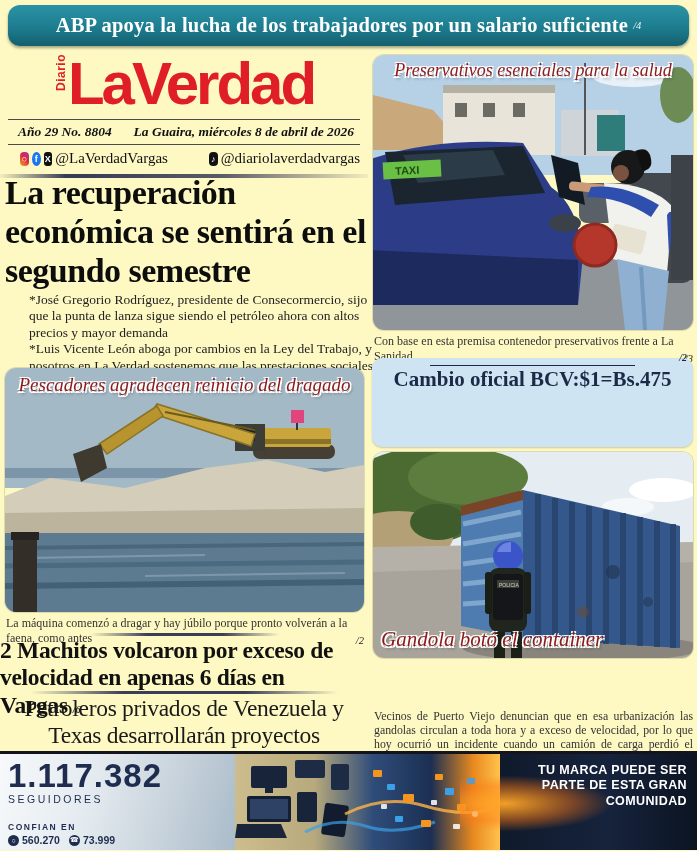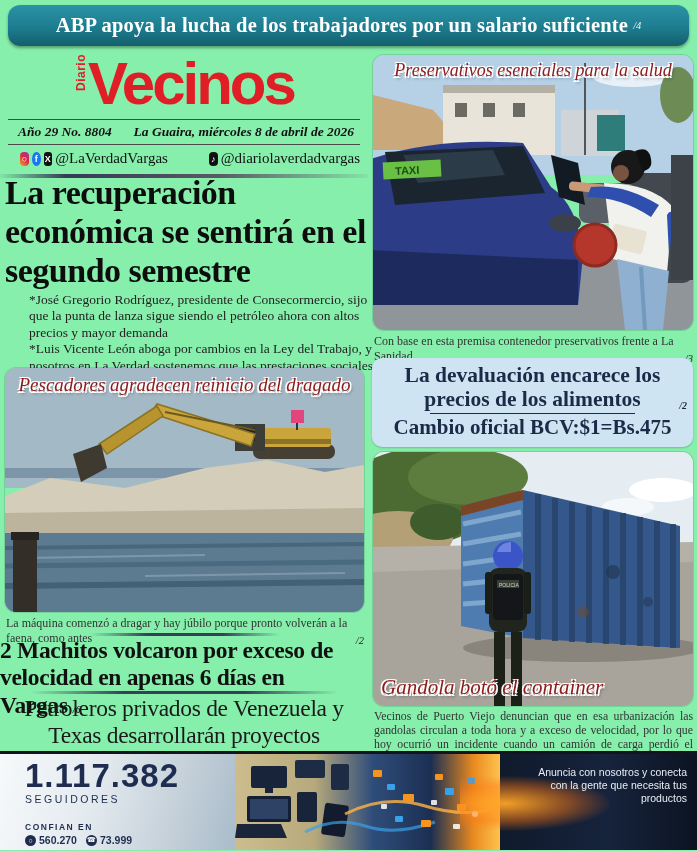--- a/index.html
+++ b/index.html
@@ -1,16 +1,16 @@
 <!DOCTYPE html>
 <html><head>
 <meta charset="utf-8">
 <style>
   html,body{margin:0;padding:0;background:#e9e9e9;}
-  #page{position:relative;width:697px;height:851px;background:#86efac;overflow:hidden;
+  #page{position:relative;width:697px;height:851px;background:#fef9c3;overflow:hidden;
         font-family:"Liberation Serif",serif;color:#111;}
   .abs{position:absolute;}
   
   .top-banner{left:8px;top:5px;width:681px;height:41px;border-radius:12px;
     background:linear-gradient(#2a93a5 0%,#1d7d8f 55%,#145f6e 100%);
     box-shadow:0 2px 3px rgba(0,0,0,.35);display:flex;align-items:center;justify-content:center;}
   .top-banner .txt{color:#fff;font-weight:bold;font-size:20.5px;letter-spacing:.2px;}
   .pref{font-style:italic;font-size:10.5px;color:#222;margin-left:5px;}
   .top-banner .pref{color:#e9f4f6;}
   
@@ -56,29 +56,29 @@
     letter-spacing:-.3px;color:#1a1a1a;}
   
   .photo-taxi{left:373px;top:55px;width:320px;height:275px;}
   .cap-taxi{left:374px;top:334px;width:319px;}
   .dev-box{left:372px;top:358px;width:321px;height:89px;background:#cfe4f2;border-radius:10px;
     text-align:center;color:#1b2a47;box-shadow:0 1px 2px rgba(0,0,0,.2);}
   .dev-head{font-weight:bold;font-size:21.5px;line-height:1.12;padding-top:5px;position:relative;}
   .dev-pref{position:absolute;right:6px;bottom:0;font-size:10px;font-style:italic;color:#1b2a47;}
   .dev-rule{width:205px;border-top:1.5px solid #1b2a47;margin:2px auto 1px auto;}
   .dev-rate{font-weight:bold;font-size:21px;}
-  .photo-container{left:373px;top:452px;width:320px;height:254px;}
+  .photo-container{left:373px;top:452px;width:320px;height:206px;}
   .cap-container{left:374px;top:710px;width:319px;font-size:11.8px;line-height:1.18;color:#333;
     text-align:justify;}
   
   .ad{left:0;top:751px;width:697px;height:96px;border-top:3px solid #14141f;overflow:hidden;
     font-family:"Liberation Sans",sans-serif;}
   .ad-left{position:absolute;left:0;top:0;width:235px;height:100%;
     background:linear-gradient(105deg,#f7f9fb 0%,#e3eaef 40%,#c6d1da 72%,#a9bcca 100%);
-    padding:5px 0 0 25px;box-sizing:border-box;color:#1e2d4f;}
+    padding:5px 0 0 8px;box-sizing:border-box;color:#1e2d4f;}
   .ad-count{font-weight:bold;font-size:33px;letter-spacing:1px;line-height:1;}
   .ad-seg{font-weight:normal;font-size:10.5px;letter-spacing:2.5px;margin-top:1px;}
   .ad-conf{font-weight:bold;font-size:8.5px;letter-spacing:1.5px;margin-top:17px;}
   .ad-brand{font-weight:bold;font-size:22px;color:#d81f26;line-height:1.05;letter-spacing:.5px;}
   .stat-rows{margin-top:2px;}
   .stat-row{display:flex;align-items:center;gap:9px;height:12px;margin-top:1px;}
   .stat{display:flex;align-items:center;gap:3px;}
   .sicon{width:11px;height:11px;border-radius:50%;background:#1e2d4f;color:#fff;font-size:7px;
     display:inline-flex;align-items:center;justify-content:center;flex:0 0 auto;}
   .sval{font-weight:bold;font-size:10.5px;color:#1e2d4f;}
@@ -97,21 +97,21 @@
 <div id="page">
 
   <div class="abs top-banner">
     <span class="txt">ABP apoya la lucha de los trabajadores por un salario suficiente</span>
     <span class="pref">/4</span>
   </div>
 
   <div class="abs masthead">
     <div class="logo-row">
       <span class="diario">Diario</span>
-      <span class="logo">Vecinos</span>
+      <span class="logo">LaVerdad</span>
     </div>
     <div class="mrule"></div>
     <div class="edition-row">
       <span>Año 29 No. 8804</span>
       <span>La Guaira, miércoles 8 de abril de 2026</span>
     </div>
     <div class="mrule"></div>
     <div class="social-row">
       <span class="micon ig">○</span>
       <span class="micon fb">f</span>
@@ -174,21 +174,20 @@
     </svg>
     <div class="overlay-head" style="top:5px;left:0;right:0;text-align:center;font-size:18px;">Preservativos esenciales para la salud</div>
   </div>
   <div class="abs caption cap-taxi">
     <span>Con base en esta premisa contenedor preservativos frente a La Sanidad</span>
     <span class="pref">/3</span>
   </div>
 
   <div class="abs dev-box">
     <div class="dev-head">
-      <span>La devaluación encarece los precios de los alimentos</span>
       <span class="dev-pref">/2</span>
     </div>
     <div class="dev-rule"></div>
     <div class="dev-rate">Cambio oficial BCV:$1=Bs.475</div>
   </div>
 
   <div class="abs photo photo-dredge">
     <svg width="359" height="244" viewBox="0 0 359 244">
       <rect width="359" height="120" fill="#a4b9c6"></rect>
       <rect y="100" width="359" height="10" fill="#7d95a8"></rect>
@@ -346,19 +345,19 @@
         <g fill="#ffffff" opacity=".85">
           <rect x="146" y="50" width="6" height="5" rx="1"></rect>
             <rect x="196" y="46" width="6" height="5" rx="1"></rect>
           <rect x="218" y="70" width="7" height="5" rx="1"></rect>
             <circle cx="240" cy="60" r="3"></circle>
         </g>
       </svg>
     </div>
     <div class="ad-right">
       <div class="ad-right-inner">
-        <div class="pitch-body">Anuncia con nosotros y conecta con la gente que necesita tus productos</div>
+        <div class="pitch-title">TU MARCA PUEDE SER PARTE DE ESTA GRAN COMUNIDAD</div>
 
       </div>
     </div>
   </div>
 
 </div>
 
 </body></html>

